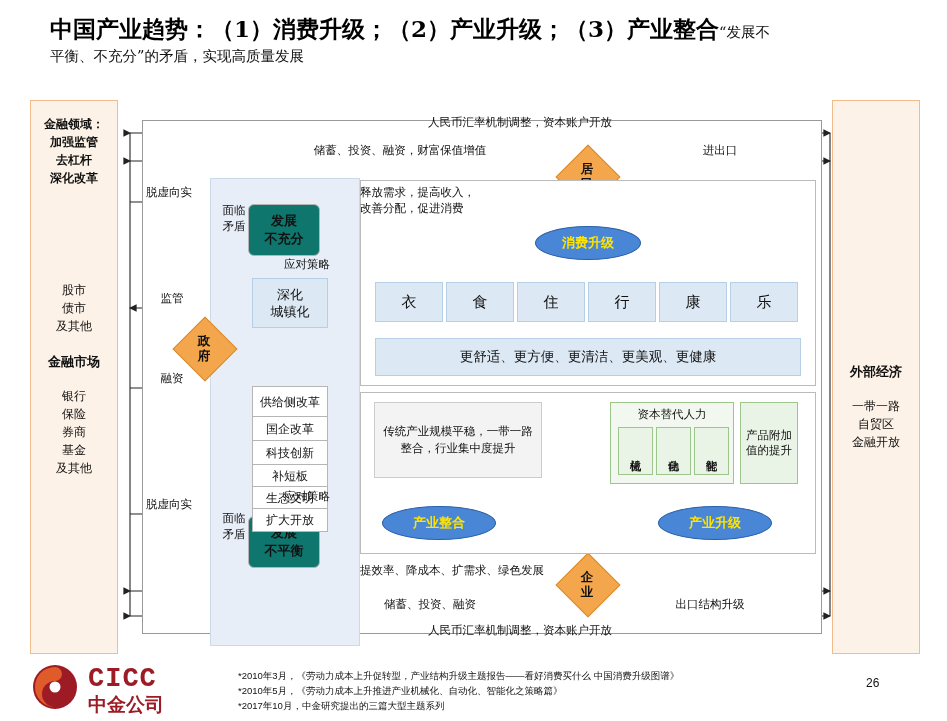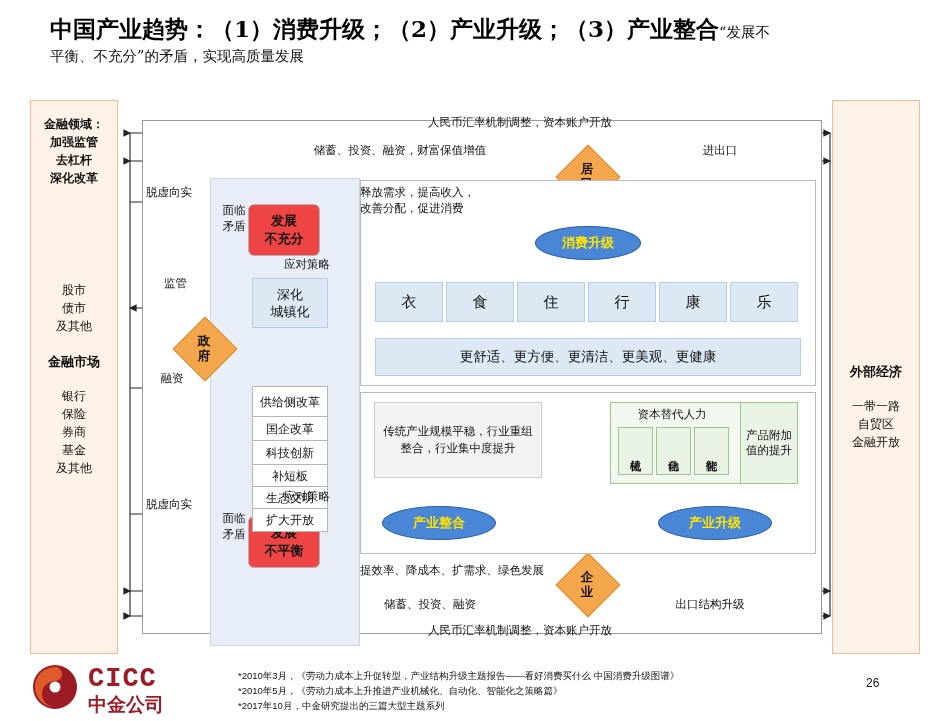--- a/index.html
+++ b/index.html
@@ -33,39 +33,39 @@
   
   #left-panel{left:0px;top:4px;width:86px;height:552px;}
   #right-panel{left:802px;top:4px;width:86px;height:552px;}
   .panel-txt{font-size:12px;line-height:18px;text-align:center;color:#111;}
   .panel-txt.bold{font-weight:bold;}
   
   #mid-frame{left:112px;top:24px;width:678px;height:512px;border:1px solid #9a9a9a;background:#ffffff;}
   
   #strategy-col{left:180px;top:82px;width:148px;height:466px;background:#e7eef7;border:1px solid #cdd9e8;}
   
-  .greybox{background:#ef4444;border:1px solid #b5b5b5;border-radius:6px;text-align:center;
+  .greybox{background:#0f766e;border:1px solid #b5b5b5;border-radius:6px;text-align:center;
            font-size:13px;font-weight:bold;line-height:18px;color:#111;display:flex;align-items:center;justify-content:center;}
   
   .diamond{background:#f3a64b;border:1px solid #d98b2c;transform:rotate(45deg);}
   .diamond-label{position:absolute;font-size:12.5px;font-weight:bold;color:#111;text-align:center;line-height:15px;}
   
   .bluebox{background:#dce8f4;border:1px solid #b6cfe6;text-align:center;font-size:13px;color:#111;
            display:flex;align-items:center;justify-content:center;}
   
   .ellipse{background:#3f7fd0;border:1px solid #2a60a8;border-radius:50%;display:flex;align-items:center;
            justify-content:center;color:#ffffff;font-weight:bold;font-size:13px;}
   .ellipse.red{background:#4a86d6;color:#ffe400;}
   
   .sbox{background:#ffffff;border:1px solid #b5b5b5;text-align:center;font-size:12px;line-height:16px;
         display:flex;align-items:center;justify-content:center;color:#111;}
   
   .greenbox{background:#eaf4e6;border:1px solid #9cc68c;text-align:center;font-size:11.5px;line-height:14px;
             display:flex;align-items:center;justify-content:center;color:#111;}
-  .greenwrap{background:#f2f8ef;border:1px solid #9cc68c;padding-left:36px;}
+  .greenwrap{background:#f2f8ef;border:1px solid #9cc68c;}
   
   .flabel{font-size:11.5px;line-height:16px;color:#111;}
   
   #logo{left:30px;top:662px;width:190px;height:52px;}
   .logo-text{font-family:Liberation Mono, monospace;}
   #footnotes{left:238px;top:668px;width:560px;}
   .fn{font-size:9.5px;line-height:15px;color:#111;}
   #page-num{left:866px;top:676px;font-size:12px;color:#111;}
   svg{position:absolute;left:0;top:0;overflow:visible;}
 </style>
@@ -242,21 +242,21 @@
       </div>
   </div>
 
   <div class="abs bluebox" style="left:345px;top:242px;width:424px;height:36px;font-size:13.5px;">
     <span>更舒适、更方便、更清洁、更美观、更健康</span>
   </div>
 
   <div class="abs" style="left:330px;top:296px;width:454px;height:160px;border:1px solid #bbbbbb;background:#ffffff;"></div>
 
   <div class="abs" style="left:344px;top:306px;width:166px;height:74px;background:#f3f3f3;border:1px solid #cccccc;display:flex;align-items:center;justify-content:center;">
-    <span style="white-space:pre-line;font-size:11.5px;line-height:17px;text-align:center;">传统产业规模平稳，行业重组
+    <span style="white-space:pre-line;font-size:11.5px;line-height:17px;text-align:center;">传统产业规模平稳，一带一路
 整合，行业集中度提升</span>
   </div>
 
   <div class="abs greenwrap" style="left:580px;top:306px;width:122px;height:80px;">
     <div class="abs" style="left:0;top:4px;width:122px;text-align:center;font-size:11.5px;">资本替代人力</div>
     <div class="abs greenbox" style="left:7px;top:24px;width:33px;height:46px;">
         <span style="writing-mode:vertical-rl;text-orientation:upright;line-height:14px;">机械化</span>
       </div>
     <div class="abs greenbox" style="left:45px;top:24px;width:33px;height:46px;">
         <span style="writing-mode:vertical-rl;text-orientation:upright;line-height:14px;">自动化</span>
@@ -277,21 +277,21 @@
     <span>产业升级</span>
   </div>
 
   <div class="abs flabel" style="left:340px;top:18px;width:300px;text-align:center;">人民币汇率机制调整，资本账户开放</div>
   <div class="abs flabel" style="left:220px;top:46px;width:300px;text-align:center;">储蓄、投资、融资，财富保值增值</div>
   <div class="abs flabel" style="left:630px;top:46px;width:120px;text-align:center;">进出口</div>
   <div class="abs flabel" style="left:330px;top:88px;width:200px;">释放需求，提高收入，</div>
   <div class="abs flabel" style="left:330px;top:104px;width:200px;">改善分配，促进消费</div>
   <div class="abs flabel" style="left:104px;top:88px;width:70px;text-align:center;">脱虚向实</div>
   <div class="abs flabel" style="left:104px;top:400px;width:70px;text-align:center;">脱虚向实</div>
-  <div class="abs flabel" style="left:112px;top:179px;width:60px;margin-left:22px;">监管</div>
+  <div class="abs flabel" style="left:112px;top:194px;width:60px;text-align:center;">监管</div>
   <div class="abs flabel" style="left:112px;top:274px;width:60px;text-align:center;">融资</div>
   <div class="abs flabel" style="left:184px;top:106px;width:40px;text-align:center;white-space:pre-line;">面临
 矛盾</div>
   <div class="abs flabel" style="left:184px;top:414px;width:40px;text-align:center;white-space:pre-line;">面临
 矛盾</div>
   <div class="abs flabel" style="left:254px;top:160px;width:70px;">应对策略</div>
   <div class="abs flabel" style="left:254px;top:392px;width:70px;">应对策略</div>
   <div class="abs flabel" style="left:330px;top:466px;width:230px;">提效率、降成本、扩需求、绿色发展</div>
   <div class="abs flabel" style="left:300px;top:500px;width:200px;text-align:center;">储蓄、投资、融资</div>
   <div class="abs flabel" style="left:600px;top:500px;width:160px;text-align:center;">出口结构升级</div>

